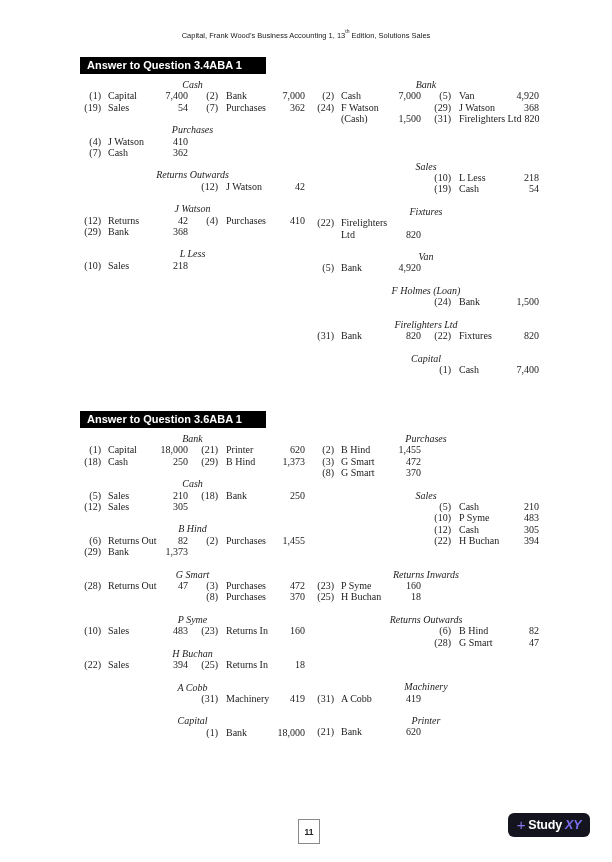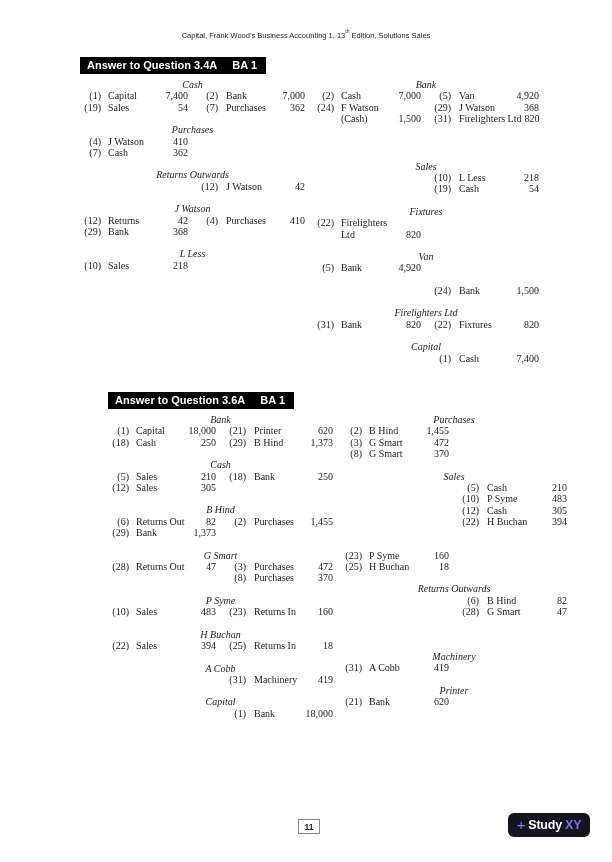--- a/index.html
+++ b/index.html
@@ -10,25 +10,25 @@
   
   .doc-header{
     position:absolute;top:29px;left:0;width:612px;text-align:center;
     font-family:"Liberation Sans",sans-serif;font-size:7.5px;color:#1a1a1a;
   }
   .doc-header .it{}
   .doc-header sup{font-size:5px;position:relative;top:-1px;}
   
   .section{position:absolute;left:80px;width:459px;}
   .sec1{top:57px;}
-  .sec2{top:392px;margin-left:28px;}
+  .sec2{top:411px;}
   .bar{
     width:186px;height:17px;background:#000;color:#fff;box-sizing:border-box;
     font-family:"Liberation Sans",sans-serif;font-weight:700;font-size:11px;
-    display:flex;align-items:center;justify-content:space-between;
+    display:flex;align-items:center;justify-content:flex-start;
     padding:0 9px 1px 7px;margin-bottom:5px;
   }
   .cols{display:flex;gap:8px;align-items:flex-start;}
   .col{width:225px;flex-shrink:0;}
   .col.right{width:226px;}
   .acct .title{
     text-align:center;font-style:italic;font-size:10px;line-height:11.4px;white-space:nowrap;
   }
   .line{display:flex;font-size:10px;line-height:11.4px;}
   .side{display:flex;}
@@ -36,32 +36,32 @@
   .side.cr{flex:1;min-width:0;}
   .ref{text-align:right;white-space:nowrap;flex-shrink:0;}
   .dr .ref{width:21px;}
   .cr .ref{width:30px;}
   .nm{white-space:nowrap;}
   .dr .nm{padding-left:7px;}
   .cr .nm{padding-left:8px;}
   .amt{margin-left:auto;white-space:nowrap;padding-left:3px;}
   
   .page-num{
-    position:absolute;left:298px;top:819px;width:22px;height:15px;box-sizing:border-box;
+    position:absolute;left:298px;top:819px;width:22px;height:25px;box-sizing:border-box;
     border:1px solid #8a8a8a;background:#fff;display:flex;align-items:center;justify-content:center;
     font-family:"Liberation Sans",sans-serif;font-size:8.5px;font-weight:700;color:#222;
   }
   .logo{
     position:absolute;left:508px;top:813px;width:82px;height:24px;border-radius:6px;
     background:#14141e;display:flex;align-items:center;justify-content:center;gap:3px;
     font-family:"Liberation Sans",sans-serif;font-weight:700;font-size:12.5px;letter-spacing:-0.2px;
   }
   .logo .plus{color:#8878ee;font-size:15px;font-weight:500;line-height:1;margin-top:-1px;}
   .logo .main{color:#ffffff;text-align:center;}
-  .logo .accent{color:#7b6ff0;}
+  .logo .accent{color:#7b6ff0;font-style:italic;}
 </style>
 </head>
 <body>
 
 <div class="page">
 
   <div class="doc-header"><span>Capital, </span><span class="it">Frank Wood’s Business Accounting 1</span><span>, 13</span><sup>th</sup><span> Edition, Solutions Sales</span></div>
 
   <div class="section sec1">
       <div class="bar">
@@ -285,20 +285,21 @@
                 <span class="amt">4,920</span>
               </div>
               <div class="side cr">
                 <span class="ref"></span>
                 <span class="nm"></span>
                 <span class="amt"></span>
               </div>
             </div>
           </div>
           <div class="acct" style="margin-top: 11px;">
+            <div class="title">F Holmes (Loan)</div>
             <div class="line">
               <div class="side dr">
                 <span class="ref"></span>
                 <span class="nm"></span>
                 <span class="amt"></span>
               </div>
               <div class="side cr">
                 <span class="ref">(24)</span>
                 <span class="nm">Bank</span>
                 <span class="amt">1,500</span>
@@ -599,20 +600,21 @@
                 <span class="amt"></span>
               </div>
               <div class="side cr">
                 <span class="ref">(22)</span>
                 <span class="nm">H Buchan</span>
                 <span class="amt">394</span>
               </div>
             </div>
           </div>
           <div class="acct" style="margin-top: 22px;">
+            <div class="title">Returns Inwards</div>
             <div class="line">
               <div class="side dr">
                 <span class="ref">(23)</span>
                 <span class="nm">P Syme</span>
                 <span class="amt">160</span>
               </div>
               <div class="side cr">
                 <span class="ref"></span>
                 <span class="nm"></span>
                 <span class="amt"></span>

